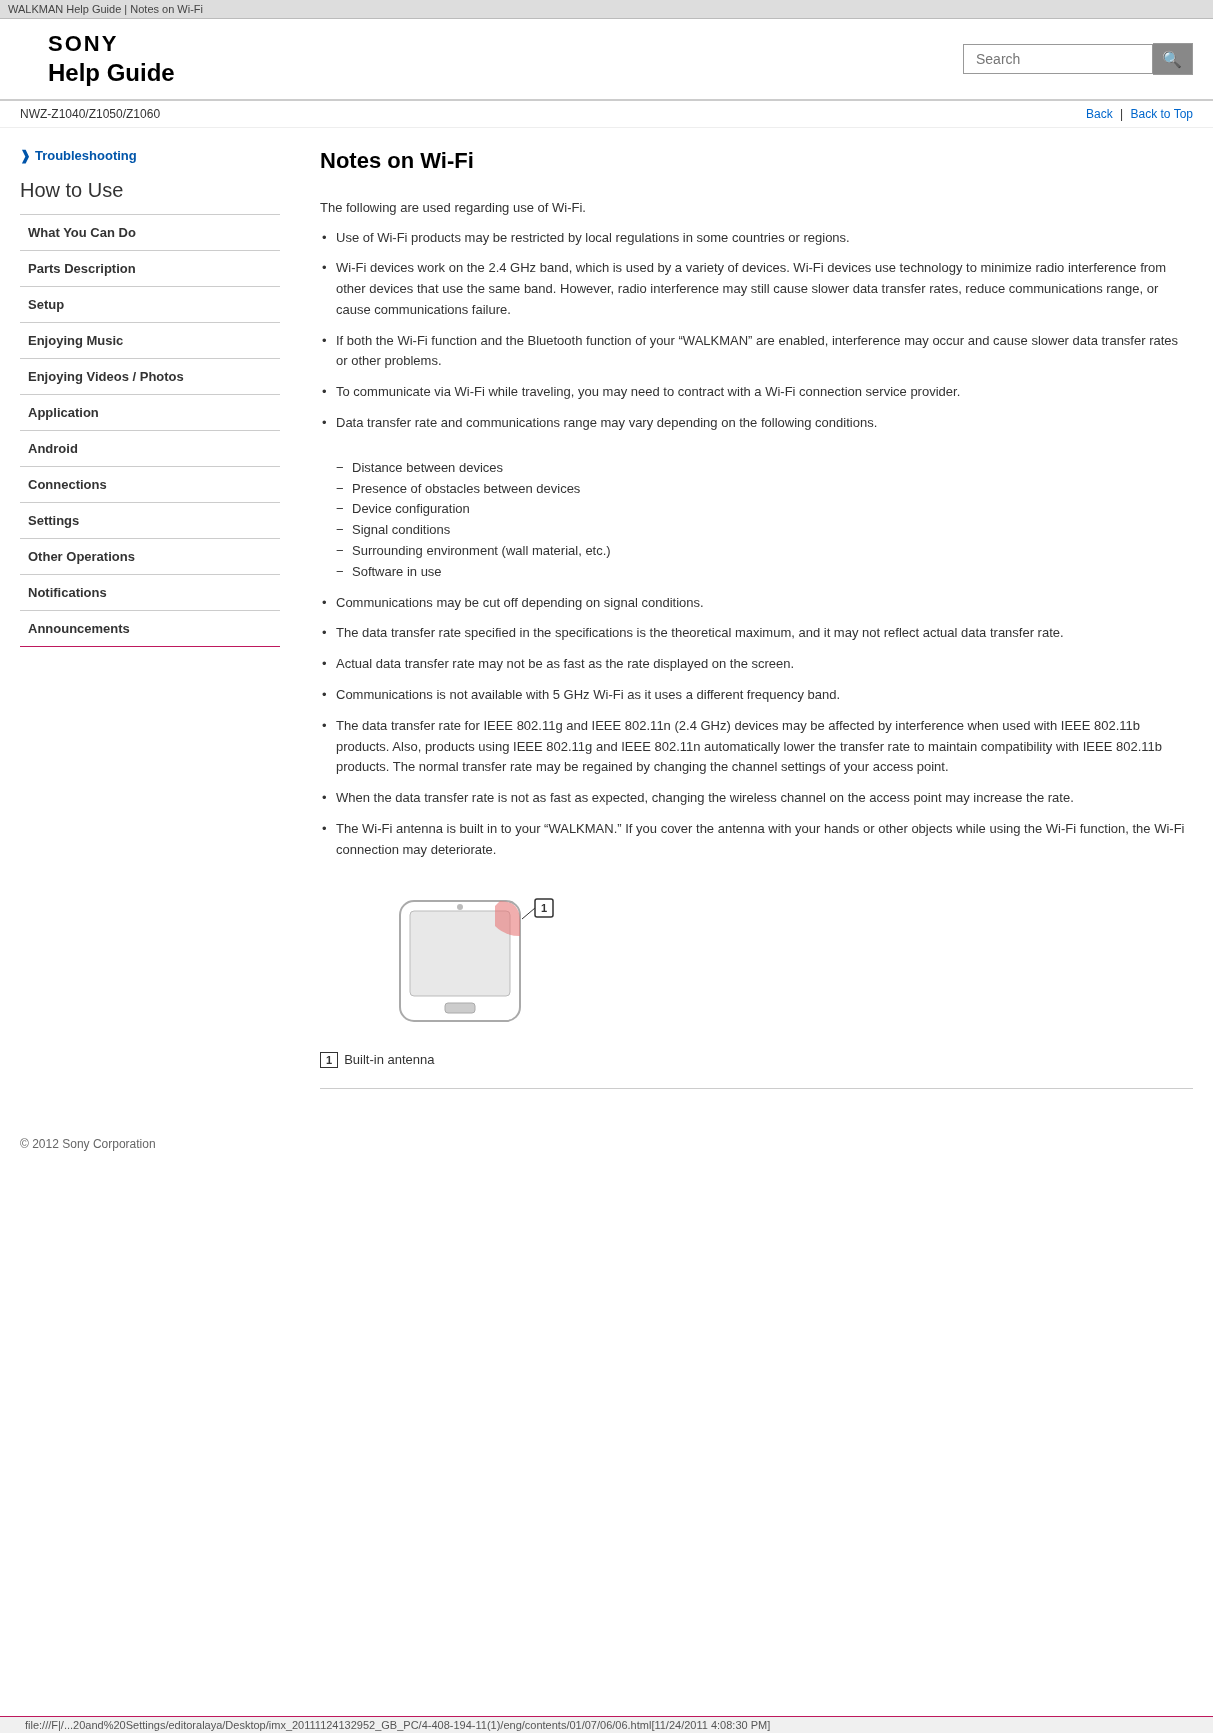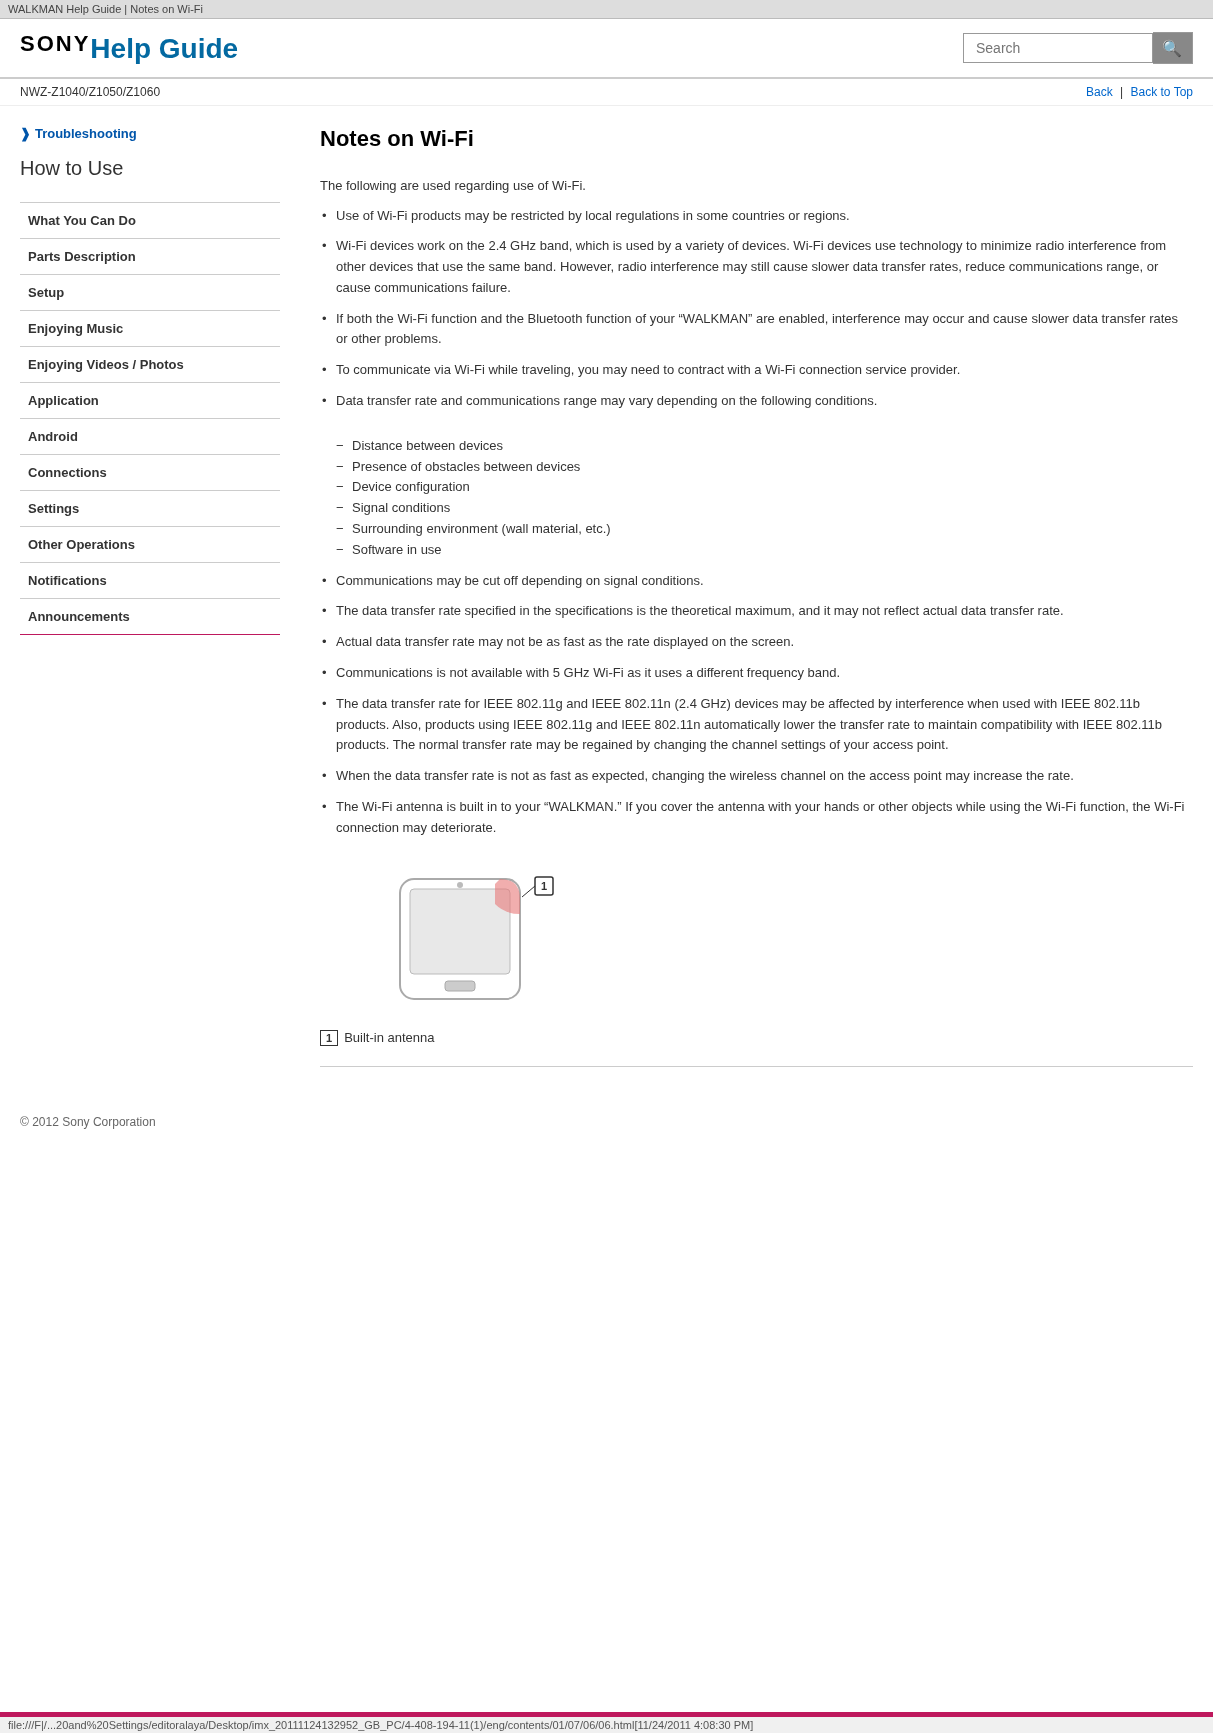--- a/index.html
+++ b/index.html
@@ -21,33 +21,34 @@
     
     .site-header {
       border-bottom: 2px solid #ccc;
       padding: 12px 20px 12px 20px;
       display: flex;
       align-items: center;
       justify-content: space-between;
     }
     .logo-area {
       display: flex;
-      flex-direction: row;
+      flex-direction: column;
+      margin-left: 28px;
     }
     .sony-logo {
       font-size: 22px;
       font-weight: 900;
       letter-spacing: 2px;
       color: #000;
       font-family: Arial Black, sans-serif;
     }
     .help-guide-title {
-      font-size: 28px;
-      font-weight: bold;
-      color: #0369a1;
+      font-size: 24px;
+      font-weight: bold;
+      color: #000000;
       margin-top: 2px;
     }
     .search-area {
       display: flex;
       align-items: center;
       gap: 0;
     }
     .search-input {
       border: 1px solid #999;
       padding: 6px 12px;
@@ -112,21 +113,21 @@
       cursor: pointer;
     }
     .troubleshooting-link .arrow {
       color: #0055aa;
       font-size: 13px;
     }
     .sidebar-section-title {
       font-size: 20px;
       font-weight: normal;
       color: #333;
-      margin-bottom: 16px;
+      margin-bottom: 6px;
       padding-bottom: 6px;
     }
     .sidebar-nav {
       list-style: none;
     }
     .sidebar-nav li {
       border-top: 1px solid #ccc;
     }
     .sidebar-nav li:last-child {
       border-bottom: 1px solid #be185d;
@@ -220,22 +221,22 @@
     }
     
     .footer {
       padding: 12px 20px 6px 20px;
       font-size: 12px;
       color: #666;
     }
     
     .status-bar {
       background: #f0f0f0;
-      border-top: 5px solid #be185d;
-      padding: 2px 8px;
+      border-top: 1px solid #be185d;
+      padding: 2px 25px;
       font-size: 11px;
       color: #555;
       position: fixed;
       bottom: 0;
       left: 0;
       right: 0;
     }
   </style>
 </head>
 <body>

